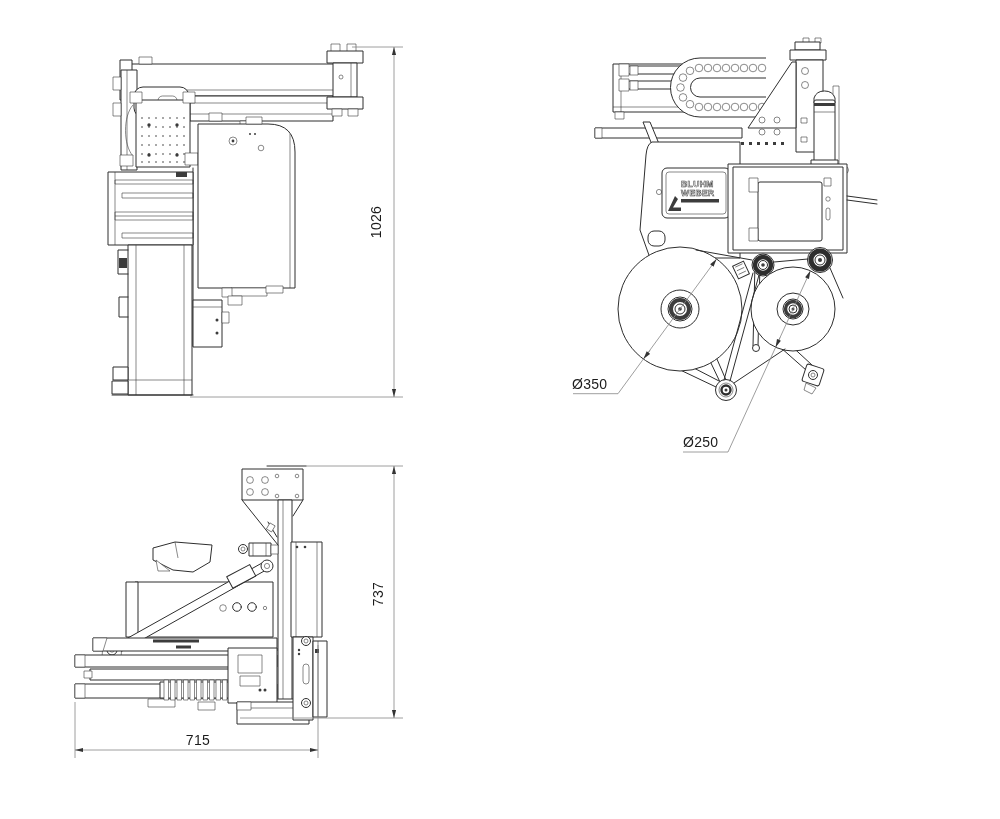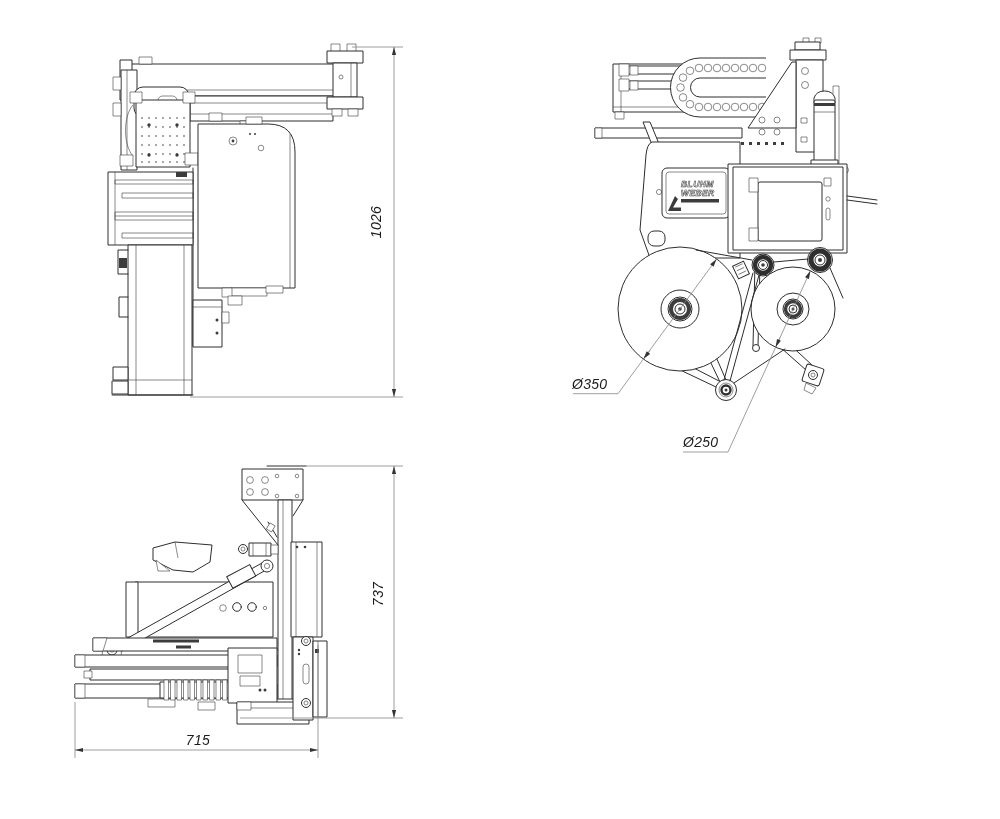--- a/index.html
+++ b/index.html
@@ -1,18 +1,18 @@
 <!DOCTYPE html>
 <html><head>
 <meta charset="utf-8">
 <style>
   html,body{margin:0;padding:0;background:#e8e8e8;}
   .sheet{
     width:1000px;height:819px;background:#ffffff;position:relative;margin:0 auto;
-    font-family:"Liberation Sans", sans-serif;overflow:hidden;font-style:italic;
+    font-family:"Liberation Sans", sans-serif;overflow:hidden;
   }
   svg{display:block;}
   .ln{fill:none;stroke:#2e2e2e;stroke-width:1;stroke-linejoin:round;stroke-linecap:round;}
   .lt{fill:none;stroke:#3a3a3a;stroke-width:.6;stroke-linejoin:round;}
   .fw{fill:#ffffff;stroke:#2e2e2e;stroke-width:1;stroke-linejoin:round;}
   .fwt{fill:#ffffff;stroke:#3a3a3a;stroke-width:.6;stroke-linejoin:round;}
   .fd{fill:#3c3c3c;stroke:none;}
   .dim{fill:none;stroke:#858585;stroke-width:.8;}
   .dimtxt{fill:#1b1b1b;font-size:14px;letter-spacing:.3px;}
   .logo-txt{fill:none;stroke:#3a3a3a;stroke-width:.55;font-weight:bold;font-size:8.5px;letter-spacing:.4px;}

